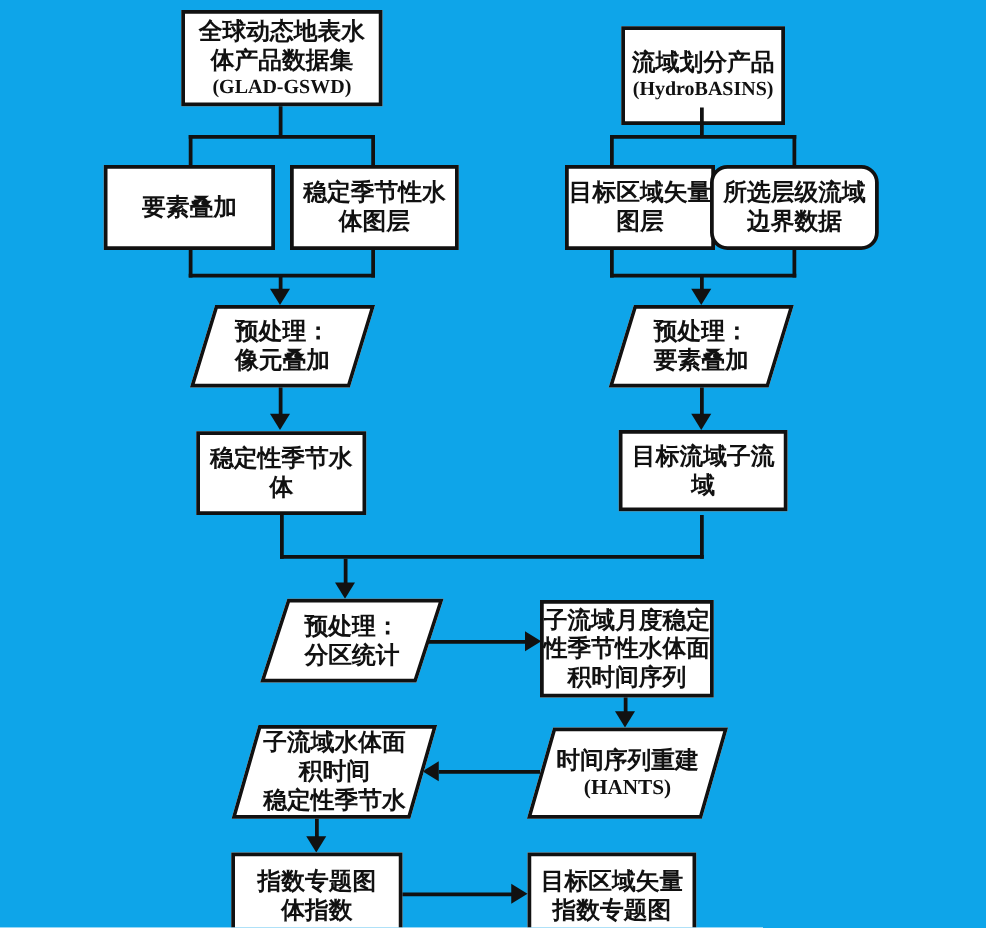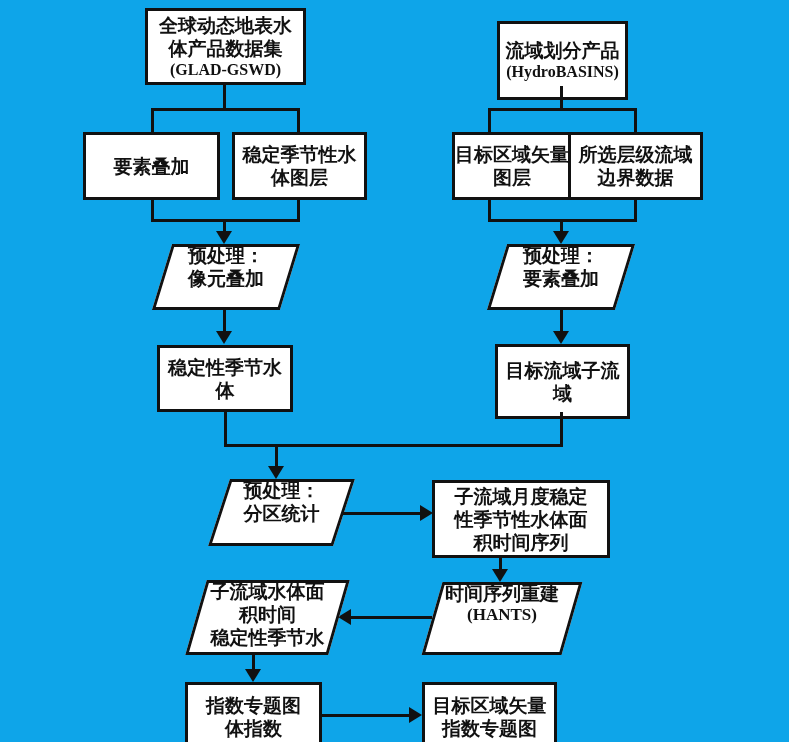--- a/index.html
+++ b/index.html
@@ -1,20 +1,20 @@
 <!DOCTYPE html>
 <html><head>
 <meta charset="utf-8">
 <style>
   html,body{margin:0;padding:0;background:#fff;}
   .canvas{position:relative;width:789px;height:742px;background:#0ea5e9;overflow:hidden;
           font-family:"Liberation Sans",sans-serif;color:#111;}
   .rect{position:absolute;border:3px solid #111;background:#fff;box-sizing:border-box;
         display:flex;flex-direction:column;align-items:center;justify-content:center;}
-  .para{position:absolute;display:flex;flex-direction:column;align-items:center;}
+  .para{position:absolute;display:flex;flex-direction:column;align-items:center;justify-content:center;}
   .pshape{position:absolute;inset:0;border:3px solid #111;background:#fff;box-sizing:border-box;}
   .txt{position:relative;z-index:2;white-space:pre-line;text-align:center;
        font-weight:bold;font-size:19px;line-height:23px;}
   .latin{position:relative;z-index:2;font-family:"Liberation Serif",serif;font-weight:bold;
          font-size:16px;line-height:20px;white-space:pre-line;text-align:center;}
   .ln{position:absolute;background:#111;}
   .ah{position:absolute;width:0;height:0;}
   .ah-d{border-left:8px solid transparent;border-right:8px solid transparent;border-top:13px solid #111;}
   .ah-r{border-top:8px solid transparent;border-bottom:8px solid transparent;border-left:13px solid #111;}
   .ah-l{border-top:8px solid transparent;border-bottom:8px solid transparent;border-right:13px solid #111;}
@@ -51,21 +51,21 @@
     <div class="txt">要素叠加</div>
   </div>
   <div class="rect" style="left:232px;top:132px;width:135px;height:68px;">
     <div class="txt">稳定季节性水
 体图层</div>
   </div>
   <div class="rect" style="left:424px;top:132px;width:120px;height:68px;margin-left:28px;">
     <div class="txt">目标区域矢量
 图层</div>
   </div>
-  <div class="rect" style="left:568px;top:132px;width:135px;height:68px;">
+  <div class="rect" style="left:568px;top:132px;width:135px;height:68px;border-radius:14px;">
     <div class="txt">所选层级流域
 边界数据</div>
   </div>
 
   <div class="ln" style="left:151px;top:200px;width:3px;height:22px;"></div>
   <div class="ln" style="left:297px;top:200px;width:3px;height:22px;"></div>
   <div class="ln" style="left:151px;top:219px;width:149px;height:3px;"></div>
   <div class="ln" style="left:223px;top:220px;width:3px;height:12px;"></div>
   <div class="ah ah-d" style="left:216px;top:231px;"></div>
 
@@ -88,41 +88,41 @@
 
   <div class="ln" style="left:223px;top:310px;width:3px;height:22px;"></div>
   <div class="ah ah-d" style="left:216px;top:331px;"></div>
   <div class="ln" style="left:560px;top:310px;width:3px;height:22px;"></div>
   <div class="ah ah-d" style="left:553px;top:331px;"></div>
 
   <div class="rect" style="left:157px;top:345px;width:136px;height:67px;">
     <div class="txt">稳定性季节水
 体</div>
   </div>
-  <div class="rect" style="left:495px;top:344px;width:135px;height:75px;">
+  <div class="rect" style="left:495px;top:344px;width:135px;height:65px;">
     <div class="txt">目标流域子流
 域</div>
   </div>
 
   <div class="ln" style="left:224px;top:412px;width:3px;height:35px;"></div>
   <div class="ln" style="left:560px;top:412px;width:3px;height:35px;"></div>
   <div class="ln" style="left:224px;top:444px;width:339px;height:3px;"></div>
   <div class="ln" style="left:275px;top:447px;width:3px;height:20px;"></div>
   <div class="ah ah-d" style="left:268px;top:466px;"></div>
 
   <div class="para" style="left:219px;top:479px;width:125px;height:67px;">
     <div class="pshape sk18"></div>
     <div class="txt">预处理：
 分区统计</div>
   </div>
 
   <div class="ln" style="left:343px;top:512px;width:78px;height:3px;"></div>
   <div class="ah ah-r" style="left:420px;top:505px;"></div>
 
-  <div class="rect" style="left:432px;top:480px;width:178px;height:78px;justify-content:center;">
+  <div class="rect" style="left:432px;top:480px;width:139px;height:78px;justify-content:center;">
     <div class="txt">子流域月度稳定
 性季节性水体面
 积时间序列</div>
   </div>
 
   <div class="ln" style="left:499px;top:558px;width:3px;height:12px;"></div>
   <div class="ah ah-d" style="left:492px;top:569px;"></div>
 
   <div class="para" style="left:432px;top:582px;width:140px;height:73px;">
     <div class="pshape sk16"></div>

